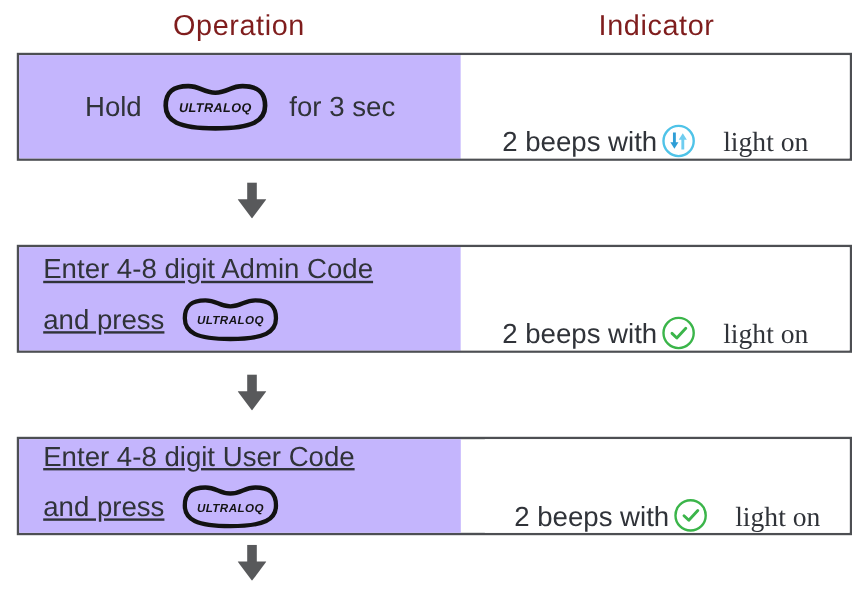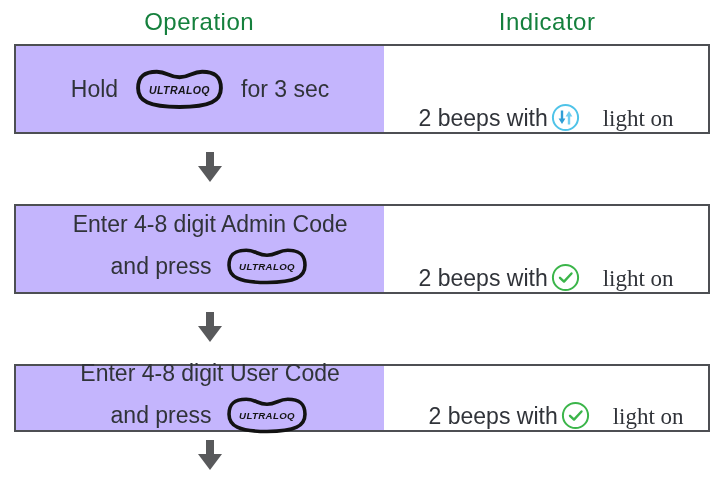--- a/index.html
+++ b/index.html
@@ -10,43 +10,43 @@
     color: #303339;
   }
   .page { width: 722px; height: 500px; position: relative; }
 
   
   .header-row {
     display: flex; align-items: center;
     height: 44px; padding: 0 12px 0 14px;
   }
   .header-cell {
-    font-size: 24px; font-weight: 500; letter-spacing: 0.5px; color: #15803d;
+    font-size: 24px; font-weight: 500; letter-spacing: 0.5px; color: #7f1d1d;
     text-align: center;
   }
   .header-cell.op  { width: 53.2%; }
   .header-cell.ind { flex: 1; }
 
   
   .trow {
     display: flex; height: 90px;
     margin: 0 12px 0 14px;
     border: 2px solid #4d4f53;
     background: #ffffff;
   }
-  .trow.short { height: 68px; gap: 20px; }
+  .trow.short { height: 82px; gap: 20px; }
   .cell { display: flex; align-items: center; }
   .cell-op {
     width: 53.2%; background: #c4b5fd;
     font-size: 23px;
   }
   .cell-op.centered { justify-content: center; gap: 14px; }
   .cell-op.lines {
-    flex-direction: column; align-items: center; justify-content: center;
-    padding-left: 20px; gap: 4px;
+    flex-direction: column; align-items: flex-start; justify-content: center;
+    padding-left: 20px; gap: 4px; text-decoration: underline;
   }
   .op-line { display: flex; align-items: center; gap: 12px; line-height: 30px; }
   .cell-ind {
     flex: 1; background: #ffffff; justify-content: center;
     font-size: 23px; gap: 0; align-items: flex-end;
   }
   .cell-ind .txt-before { margin-right: 3px; }
   .cell-ind .txt-after  { margin-left: 23px; font-family: Liberation Serif, serif; }
 
   

